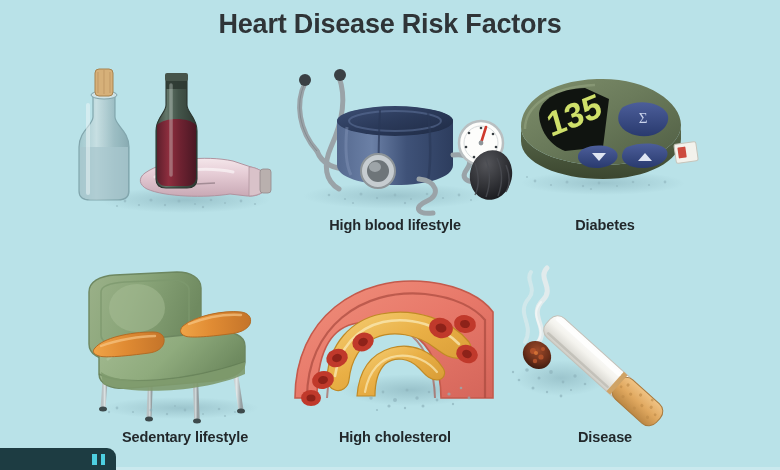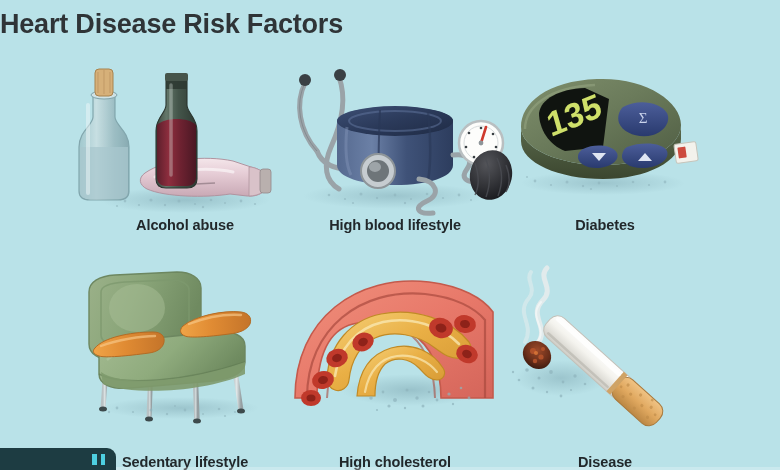--- a/index.html
+++ b/index.html
@@ -8,34 +8,35 @@
     background:#b9e2e8;
     font-family:"Liberation Sans", sans-serif;
     position:relative;
   }
   #infographic {
     position:absolute; left:0; top:0; width:780px; height:470px;
     background:#b9e2e8;
   }
   .title {
     position:absolute; left:0; top:9px; width:780px;
+    text-align:center;
     font-size:27px; font-weight:bold; color:#2f3437;
     letter-spacing:-0.2px;
   }
   .cell { position:absolute; }
   .art { position:absolute; left:0; top:0; }
   .label {
     position:absolute; width:260px; text-align:center;
     font-size:14.5px; font-weight:bold; color:#22282b;
     letter-spacing:-0.1px;
   }
   
   .c1 { left:55px; }  .c2 { left:265px; } .c3 { left:475px; }
   .r1 { top:55px; }   .r2 { top:262px; }
-  .lbl-r1 { top:217px; } .lbl-r2 { top:429px;margin-top:25px; }
+  .lbl-r1 { top:217px; } .lbl-r2 { top:429px; }
 
   
   .player-bar {
     position:absolute; left:0; bottom:0; width:116px; height:22px;
     background:#1d3c42; border-top-right-radius:9px;
   }
   .pause-icon {
     position:absolute; right:11px; top:6px;
     width:13px; height:11px;
     display:flex; justify-content:space-between;
@@ -121,21 +122,20 @@
           <circle cx="140" cy="149" r="1.1"></circle>
         <circle cx="156" cy="145" r="1.3"></circle>
           <circle cx="170" cy="148" r="1"></circle>
           <circle cx="186" cy="146" r="1.4"></circle>
         <circle cx="200" cy="149" r="1.1"></circle>
           <circle cx="62" cy="151" r="1"></circle>
           <circle cx="148" cy="152" r="1.2"></circle>
       </g>
     </svg>
   </div>
-  <div class="label c1 lbl-r1">Alcohol abuse</div>
 
   <div class="cell c2 r1">
     <svg class="art" width="260" height="165" viewBox="0 0 260 165">
       <defs>
         <linearGradient id="cuffBody" x1="0" y1="0" x2="1" y2="0">
           <stop offset="0%" stop-color="#55698f"></stop>
           <stop offset="30%" stop-color="#6b80a6"></stop>
           <stop offset="60%" stop-color="#3f5278"></stop>
           <stop offset="100%" stop-color="#2d3d5e"></stop>
         </linearGradient>

